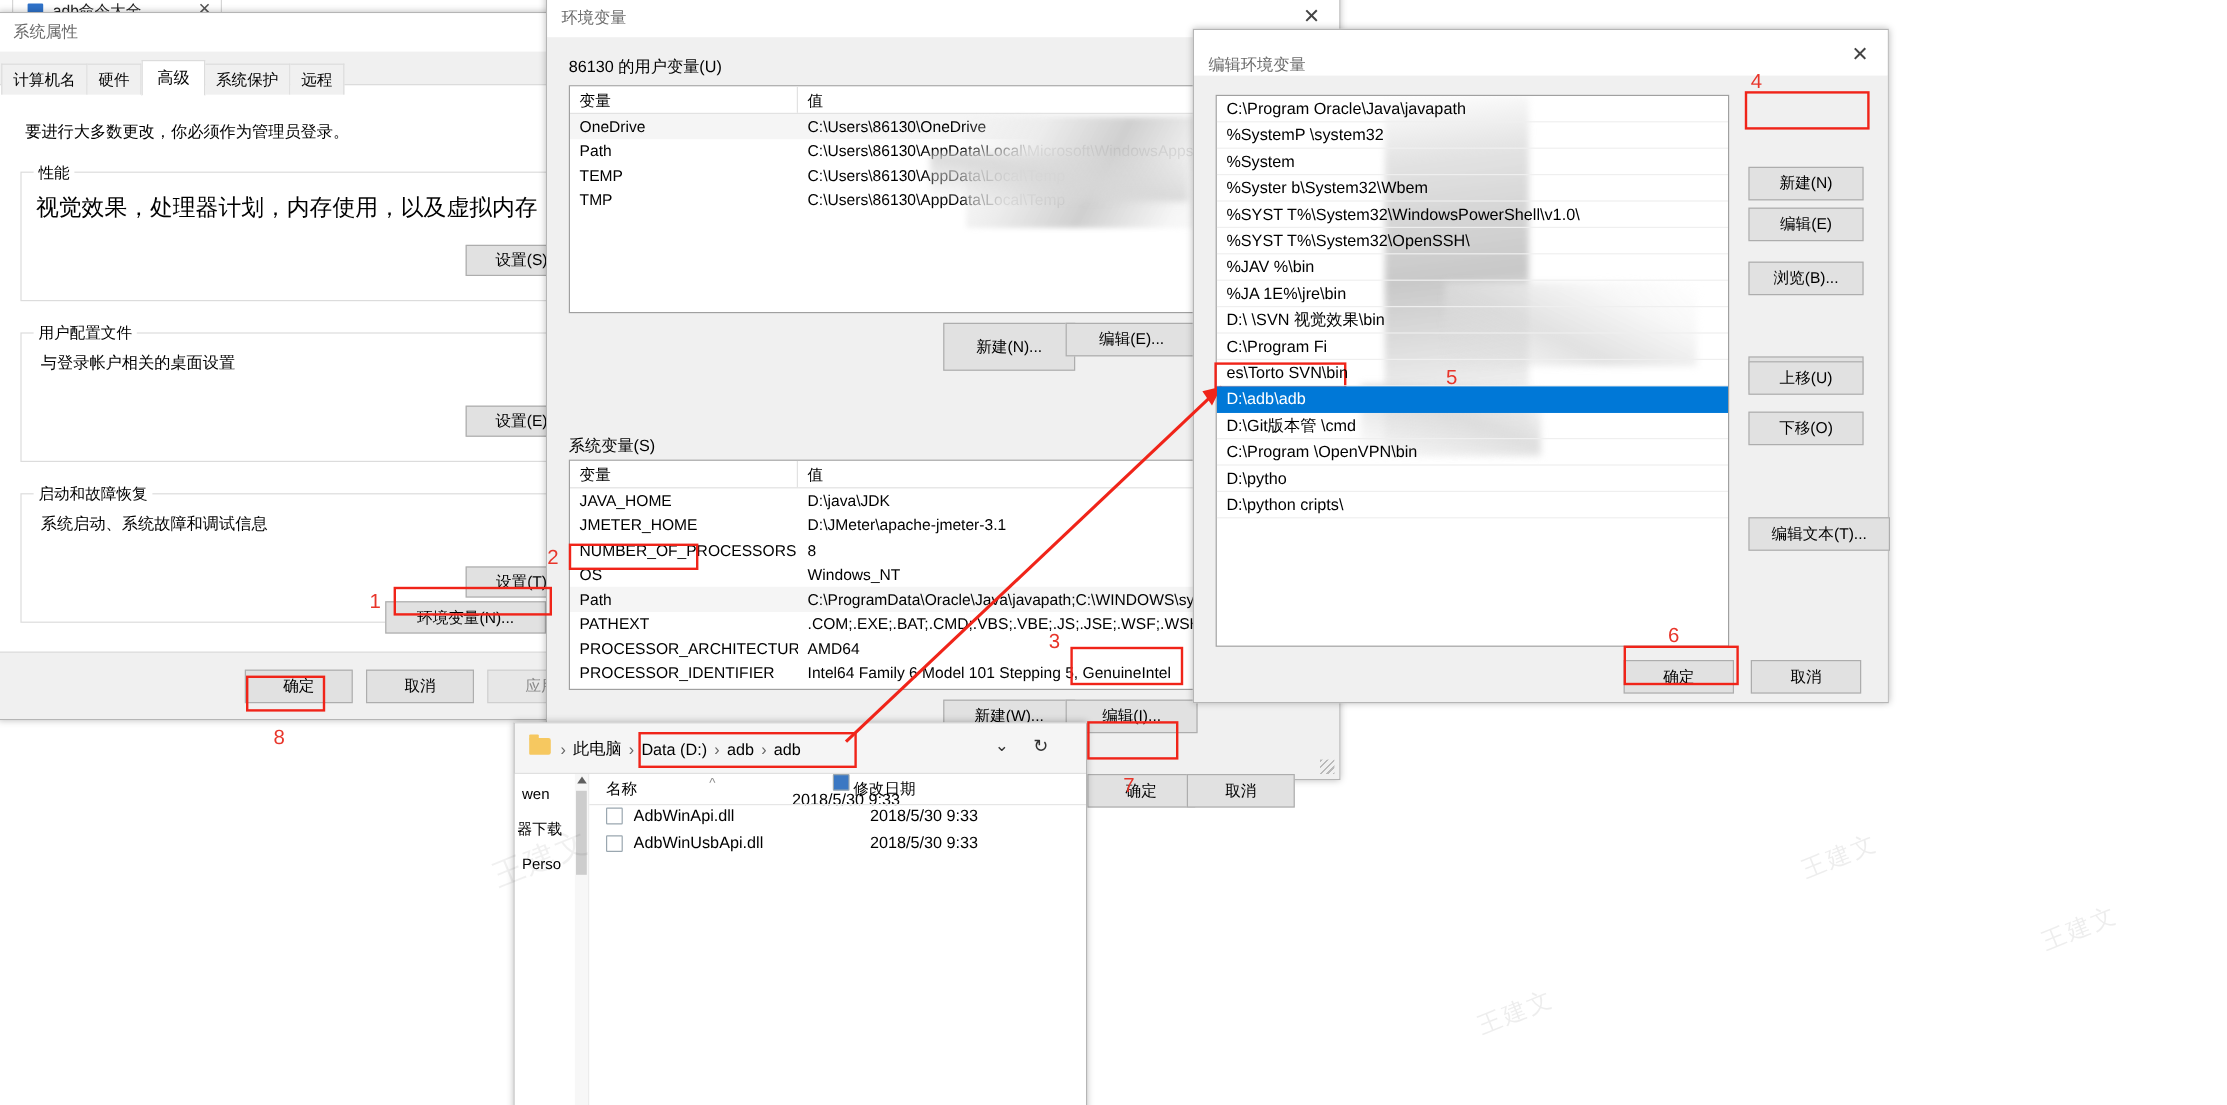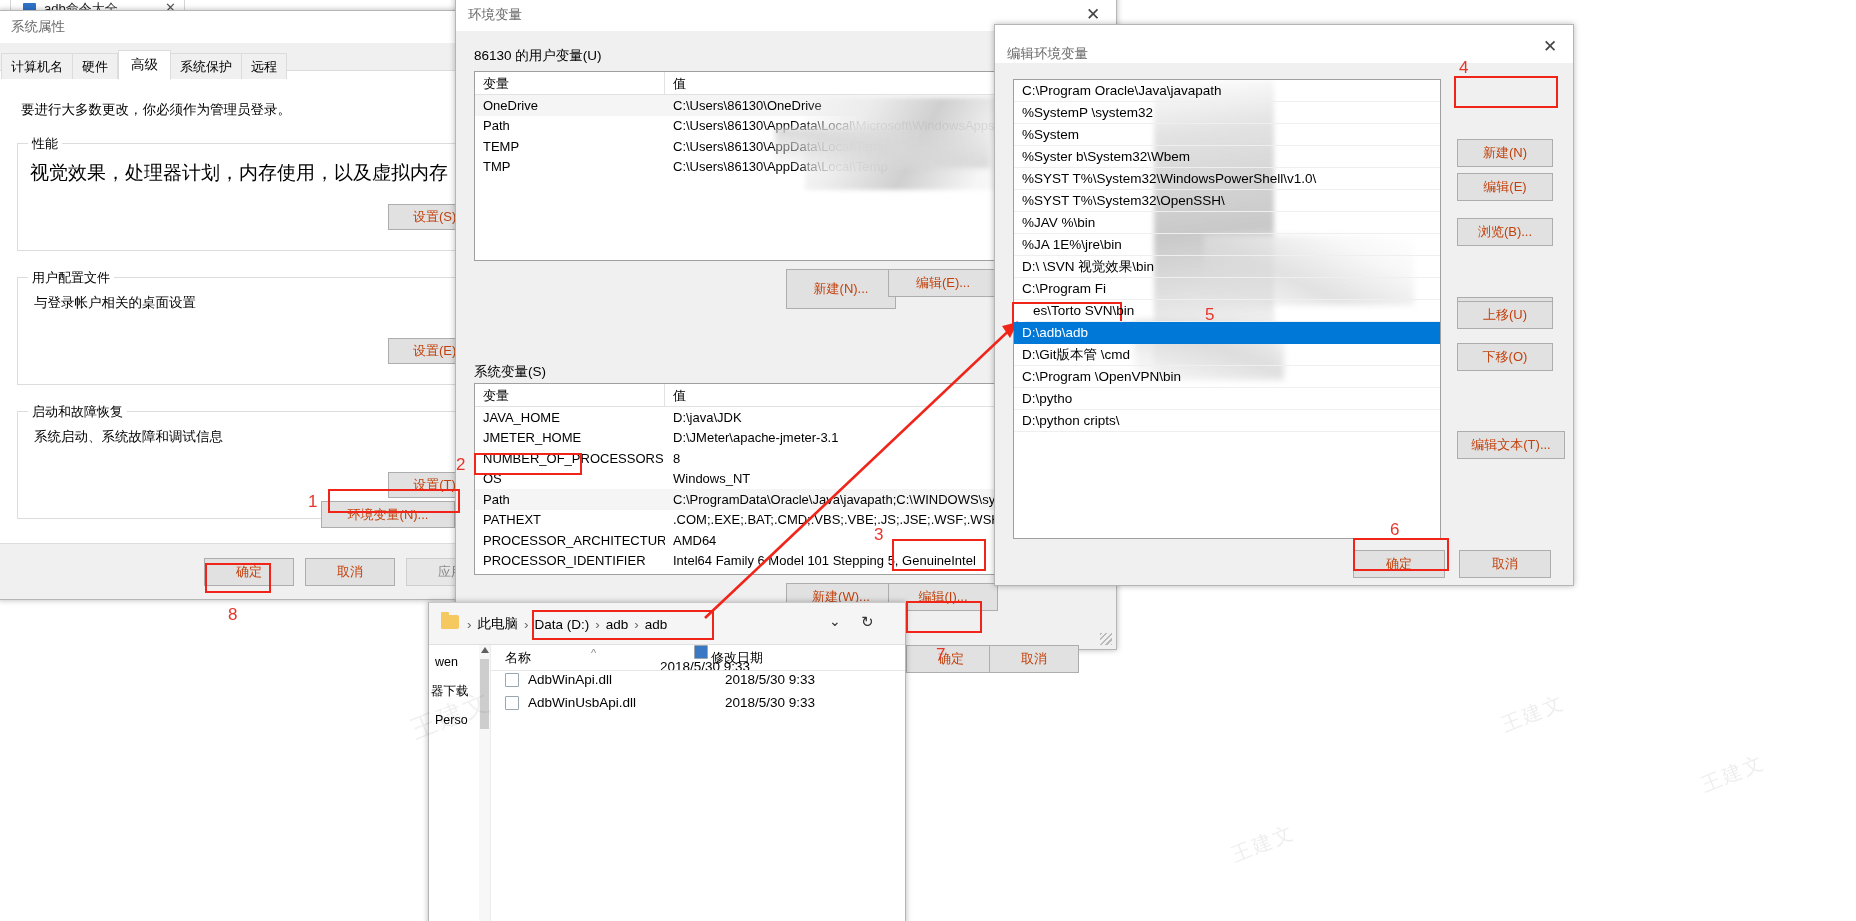--- a/index.html
+++ b/index.html
@@ -36,21 +36,21 @@
     display: flex; align-items: center; justify-content: center;
     color: #444; font-size: 17px; font-family: "DejaVu Sans", sans-serif;
     line-height: 1;
   }
   .win-body { background: #f0f0f0; }
 
   
   .btn {
     background: #e1e1e1;
     border: 1px solid #adadad;
-    color: #c2410c;
+    color: #000000;
     font-size: 13px;
     font-family: "Liberation Sans", sans-serif;
     display: flex; align-items: center; justify-content: center;
     cursor: default;
     white-space: nowrap;
   }
   .btn.dim { color:#8a8a8a; background:#e7e7e7; border-color:#cfcfcf; }
 
   
   .lv {
@@ -307,21 +307,21 @@
             <div style="height: 22px; line-height: 22px; padding: 0px 8px; font-size: 13.5px; white-space: nowrap; overflow: hidden; border-bottom: 1px solid rgb(239, 239, 239); position: relative; z-index: 2; background: transparent;">C:\Program        Oracle\Java\javapath</div>
             <div style="height: 22px; line-height: 22px; padding: 0px 8px; font-size: 13.5px; white-space: nowrap; overflow: hidden; border-bottom: 1px solid rgb(239, 239, 239); position: relative; z-index: 2; background: transparent;">%SystemP          \system32</div>
             <div style="height: 22px; line-height: 22px; padding: 0px 8px; font-size: 13.5px; white-space: nowrap; overflow: hidden; border-bottom: 1px solid rgb(239, 239, 239); position: relative; z-index: 2; background: transparent;">%System</div>
             <div style="height: 22px; line-height: 22px; padding: 0px 8px; font-size: 13.5px; white-space: nowrap; overflow: hidden; border-bottom: 1px solid rgb(239, 239, 239); position: relative; z-index: 2; background: transparent;">%Syster           b\System32\Wbem</div>
             <div style="height: 22px; line-height: 22px; padding: 0px 8px; font-size: 13.5px; white-space: nowrap; overflow: hidden; border-bottom: 1px solid rgb(239, 239, 239); position: relative; z-index: 2; background: transparent;">%SYST             T%\System32\WindowsPowerShell\v1.0\</div>
             <div style="height: 22px; line-height: 22px; padding: 0px 8px; font-size: 13.5px; white-space: nowrap; overflow: hidden; border-bottom: 1px solid rgb(239, 239, 239); position: relative; z-index: 2; background: transparent;">%SYST             T%\System32\OpenSSH\</div>
             <div style="height: 22px; line-height: 22px; padding: 0px 8px; font-size: 13.5px; white-space: nowrap; overflow: hidden; border-bottom: 1px solid rgb(239, 239, 239); position: relative; z-index: 2; background: transparent;">%JAV              %\bin</div>
             <div style="height: 22px; line-height: 22px; padding: 0px 8px; font-size: 13.5px; white-space: nowrap; overflow: hidden; border-bottom: 1px solid rgb(239, 239, 239); position: relative; z-index: 2; background: transparent;">%JA               1E%\jre\bin</div>
             <div style="height: 22px; line-height: 22px; padding: 0px 8px; font-size: 13.5px; white-space: nowrap; overflow: hidden; border-bottom: 1px solid rgb(239, 239, 239); position: relative; z-index: 2; background: transparent;">D:\               \SVN        视觉效果\bin</div>
             <div style="height: 22px; line-height: 22px; padding: 0px 8px; font-size: 13.5px; white-space: nowrap; overflow: hidden; border-bottom: 1px solid rgb(239, 239, 239); position: relative; z-index: 2; background: transparent;">C:\Program Fi</div>
-            <div style="height: 22px; line-height: 22px; padding: 0px 8px; font-size: 13.5px; white-space: nowrap; overflow: hidden; border-bottom: 1px solid rgb(239, 239, 239); position: relative; z-index: 2; background: transparent; margin-left: 11px;">es\Torto     SVN\bin</div>
+            <div style="height: 22px; line-height: 22px; padding: 0px 8px; font-size: 13.5px; white-space: nowrap; overflow: hidden; border-bottom: 1px solid rgb(239, 239, 239); position: relative; z-index: 2; background: transparent;">es\Torto     SVN\bin</div>
             <div style="height: 22px; line-height: 22px; padding: 0px 8px; font-size: 13.5px; white-space: nowrap; overflow: hidden; position: relative; z-index: 2; background: rgb(0, 120, 215); color: rgb(255, 255, 255); border-bottom: 1px solid rgb(0, 120, 215);">D:\adb\adb</div>
             <div style="height: 22px; line-height: 22px; padding: 0px 8px; font-size: 13.5px; white-space: nowrap; overflow: hidden; border-bottom: 1px solid rgb(239, 239, 239); position: relative; z-index: 2; background: transparent;">D:\Git版本管        \cmd</div>
             <div style="height: 22px; line-height: 22px; padding: 0px 8px; font-size: 13.5px; white-space: nowrap; overflow: hidden; border-bottom: 1px solid rgb(239, 239, 239); position: relative; z-index: 2; background: transparent;">C:\Program       \OpenVPN\bin</div>
             <div style="height: 22px; line-height: 22px; padding: 0px 8px; font-size: 13.5px; white-space: nowrap; overflow: hidden; border-bottom: 1px solid rgb(239, 239, 239); position: relative; z-index: 2; background: transparent;">D:\pytho</div>
             <div style="height: 22px; line-height: 22px; padding: 0px 8px; font-size: 13.5px; white-space: nowrap; overflow: hidden; border-bottom: 1px solid rgb(239, 239, 239); position: relative; z-index: 2; background: transparent;">D:\python      cripts\</div>
           </div>
 
         <div class="smudge" style="left:140px;top:0px;width:120px;height:300px;
              background:linear-gradient(173deg,rgba(255,255,255,0) 0%,rgba(222,222,222,.85) 18%,rgba(196,196,196,.92) 50%,rgba(238,238,238,.85) 82%,rgba(255,255,255,0) 100%);
              filter:blur(2.5px);"></div>
@@ -345,21 +345,21 @@
           </div>
           <div class="btn" style="position: absolute; left: 462px; top: 194px; width: 96px; height: 28px; margin-top: 40px;">
             <span>删除(D)</span>
           </div>
           <div class="btn" style="position: absolute; left: 462px; top: 238px; width: 96px; height: 28px;">
             <span>上移(U)</span>
           </div>
           <div class="btn" style="position: absolute; left: 462px; top: 280px; width: 96px; height: 28px;">
             <span>下移(O)</span>
           </div>
-          <div class="btn" style="position: absolute; left: 462px; top: 368px; width: 108px; height: 28px;">
+          <div class="btn" style="position: absolute; left: 462px; top: 368px; width: 118px; height: 28px;">
             <span>编辑文本(T)...</span>
           </div>
         </div>
 
       <div class="btn" style="position:absolute;left:358px;top:487px;width:92px;height:28px;">
         <span>确定</span>
       </div>
       <div class="btn" style="position:absolute;left:464px;top:487px;width:92px;height:28px;">
         <span>取消</span>
       </div>

